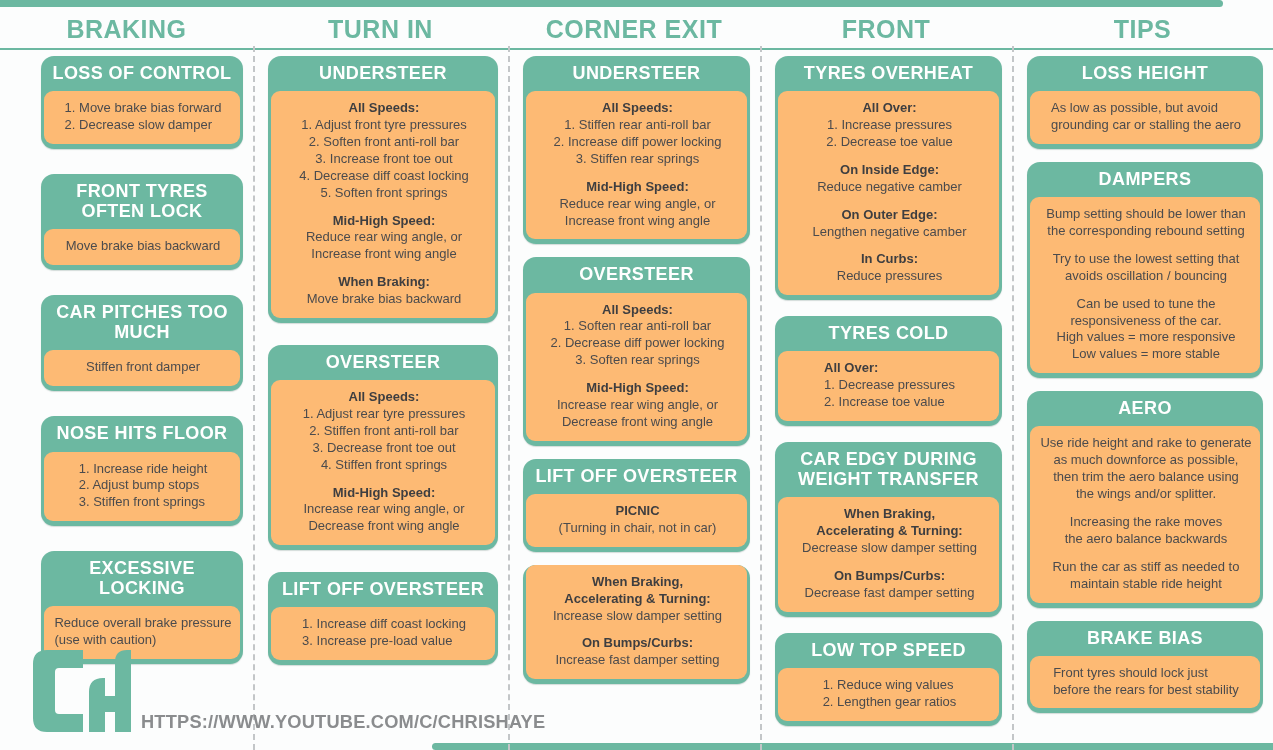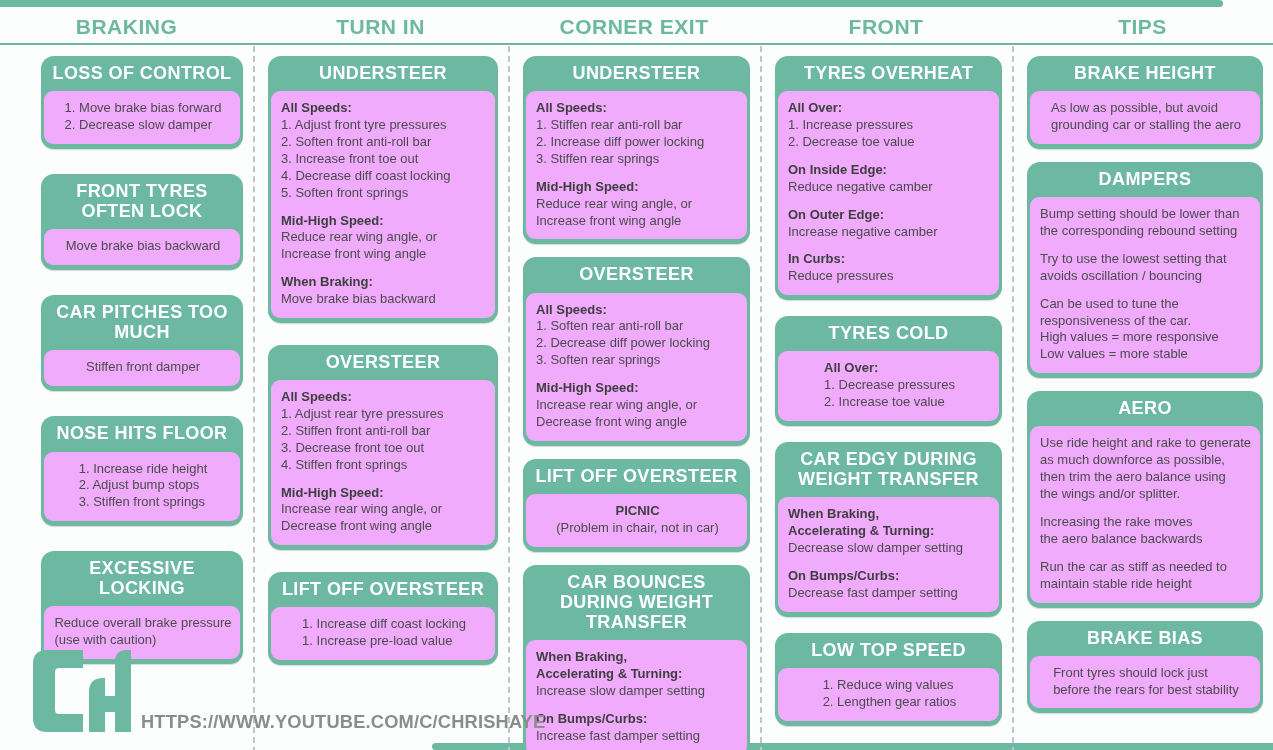--- a/index.html
+++ b/index.html
@@ -17,21 +17,21 @@
   #strip-bottom { bottom:0; left:432px; right:0; border-radius:4px 0 0 4px; }
 
   #header-row {
     position:absolute; top:9px; left:0; right:0;
     display:grid; grid-template-columns:253px 255px 252px 252px 261px;
     border-bottom:2px solid #6cb8a1;
     padding-bottom:4px;
   }
   .column-title {
     text-align:center; color:#6cb8a1; font-weight:bold;
-    font-size:21px; letter-spacing:0.5px; padding-top:6px;
+    font-size:25px; letter-spacing:0.5px; padding-top:6px;
   }
 
   #columns {
     position:absolute; top:46px; left:0; right:0; bottom:0;
     display:grid; grid-template-columns:253px 255px 252px 252px 261px;
   }
   .column { padding:10px 10px 0 13px; }
   .column + .column { border-left:2px dashed #c3c6c8; }
 
   .card {
@@ -43,29 +43,29 @@
   .column:nth-child(3) .card { margin-bottom:13px; }
   .column:nth-child(4) .card { margin-bottom:16px; }
   .column:nth-child(5) .card { margin-bottom:13px; }
 
   .card-title {
     color:#ffffff; font-weight:bold; text-align:center;
     font-size:18px; line-height:1.12; letter-spacing:0.4px;
     padding:7px 4px 8px 4px;
   }
   .card-body {
-    background:#f0abfc; border-radius:9px;
+    background:#fdba74; border-radius:9px;
     padding:9px 8px 10px 10px;
     color:#4b4b4d; font-size:13px; line-height:1.3;
   }
   .section { margin-bottom:11px; }
   .section:last-child { margin-bottom:0; }
   .sec-heading { font-weight:bold; color:#3e3e40; }
   .align-center .card-inner { text-align:center; }
-  .align-left .card-inner { text-align:left; }
+  .align-left .card-inner { text-align:center; }
   .align-list { text-align:center; }
   .align-list .card-inner { display:inline-block; text-align:left; }
 
   #footer { position:absolute; left:25px; top:645px; width:500px; height:100px; }
   #logo { position:absolute; left:2px; top:2px; }
   #footer-url {
     position:absolute; left:116px; top:66px;
     font-weight:bold; font-size:19px; color:#8a8c8e;
     letter-spacing:0.2px; white-space:nowrap;
     transform:scaleX(0.96); transform-origin:left;
@@ -171,21 +171,21 @@
                 <div class="line">Increase rear wing angle, or</div>
                 <div class="line">Decrease front wing angle</div>
               </div>
             </div>
           </div>
         </div>
         <div class="card">
           <div class="card-title">LIFT OFF OVERSTEER</div>
           <div class="card-body align-list"><div class="card-inner"><div class="section">
                 <div class="line">1. Increase diff coast locking</div>
-                <div class="line">1. Increase pre-load value</div>
+                <div class="line">3. Increase pre-load value</div>
               </div></div></div>
         </div>
       </div>
       <div class="column">
         <div class="card">
           <div class="card-title">UNDERSTEER</div>
           <div class="card-body align-left">
             <div class="card-inner">
               <div class="section">
                 <div class="sec-heading">All Speeds:</div>
@@ -218,27 +218,26 @@
               </div>
             </div>
           </div>
         </div>
         <div class="card">
           <div class="card-title">LIFT OFF OVERSTEER</div>
           <div class="card-body align-center">
             <div class="card-inner">
               <div class="section">
                 <div class="sec-heading">PICNIC</div>
-                <div class="line">(Problem in chair, not in car)</div>
-              </div>
-            </div>
-          </div>
-        </div>
-        <div class="card">
-          <div class="card-title">CAR BOUNCES DURING WEIGHT TRANSFER</div>
+                <div class="line">(Turning in chair, not in car)</div>
+              </div>
+            </div>
+          </div>
+        </div>
+        <div class="card">
           <div class="card-body align-left">
             <div class="card-inner">
               <div class="section">
                 <div class="sec-heading">When Braking,</div>
                 <div class="sec-heading">Accelerating &amp; Turning:</div>
                 <div class="line">Increase slow damper setting</div>
               </div>
               <div class="section">
                 <div class="sec-heading">On Bumps/Curbs:</div>
                 <div class="line">Increase fast damper setting</div>
@@ -256,21 +255,21 @@
                 <div class="sec-heading">All Over:</div>
                 <div class="line">1. Increase pressures</div>
                 <div class="line">2. Decrease toe value</div>
               </div>
               <div class="section">
                 <div class="sec-heading">On Inside Edge:</div>
                 <div class="line">Reduce negative camber</div>
               </div>
               <div class="section">
                 <div class="sec-heading">On Outer Edge:</div>
-                <div class="line">Increase negative camber</div>
+                <div class="line">Lengthen negative camber</div>
               </div>
               <div class="section">
                 <div class="sec-heading">In Curbs:</div>
                 <div class="line">Reduce pressures</div>
               </div>
             </div>
           </div>
         </div>
         <div class="card">
           <div class="card-title">TYRES COLD</div>
@@ -299,21 +298,21 @@
         <div class="card">
           <div class="card-title">LOW TOP SPEED</div>
           <div class="card-body align-list"><div class="card-inner"><div class="section">
                 <div class="line">1. Reduce wing values</div>
                 <div class="line">2. Lengthen gear ratios</div>
               </div></div></div>
         </div>
       </div>
       <div class="column">
         <div class="card">
-          <div class="card-title">BRAKE HEIGHT</div>
+          <div class="card-title">LOSS HEIGHT</div>
           <div class="card-body align-list"><div class="card-inner"><div class="section">
                 <div class="line">As low as possible, but avoid</div>
                 <div class="line">grounding car or stalling the aero</div>
               </div></div></div>
         </div>
         <div class="card">
           <div class="card-title">DAMPERS</div>
           <div class="card-body align-left">
             <div class="card-inner">
               <div class="section">

